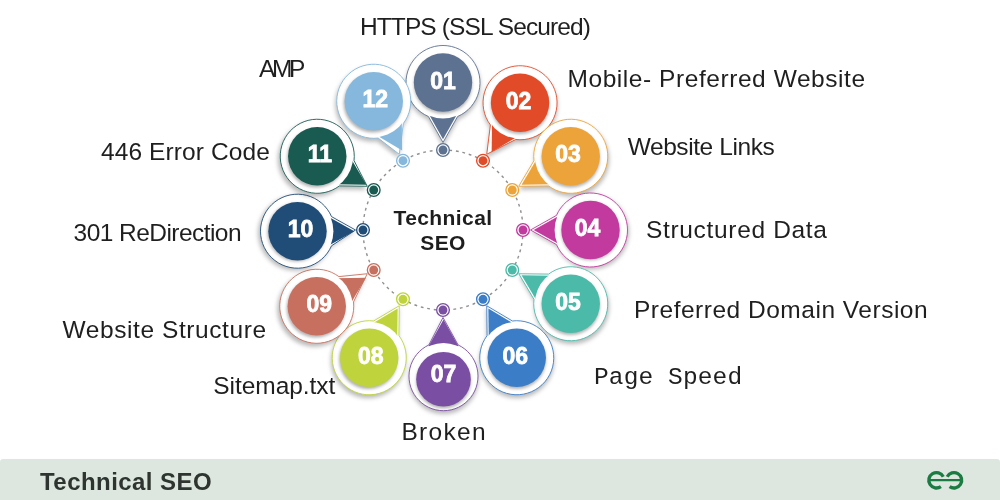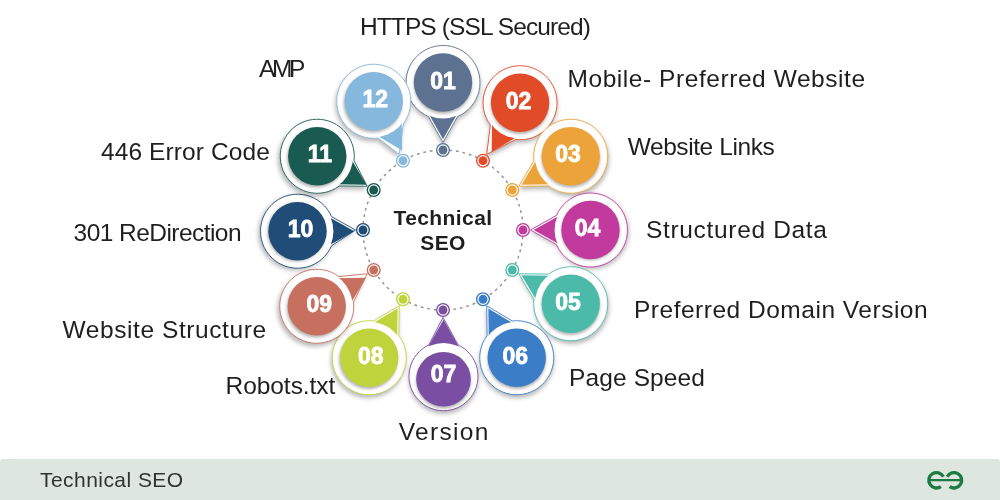--- a/index.html
+++ b/index.html
@@ -1,21 +1,21 @@
 <!DOCTYPE html>
 <html><head>
 <meta charset="utf-8">
 <style>
 html,body { margin:0; padding:0; }
 body { width:1000px; height:500px; position:relative; background:#ffffff;
        font-family:"Liberation Sans", sans-serif; overflow:hidden; }
 .lab { position:absolute; color:#1f1f1f; font-size:24.5px; line-height:1; white-space:nowrap; }
 .bar { position:absolute; left:0; top:459px; width:1000px; height:41px;
         background:#dee7df; border-radius:3px 3px 0 0; }
-.bartext { position:absolute; left:40px; top:467.5px; font-size:21px; letter-spacing:0.45px; font-weight:normal; color:#2e342f; }
+.bartext { position:absolute; left:40px; top:467.5px; font-size:24px; letter-spacing:0.45px; font-weight:bold; color:#2e342f; }
 </style>
 </head>
 <body>
 <svg width="1000" height="460" viewBox="0 0 1000 460" style="position:absolute;left:0;top:0" xmlns="http://www.w3.org/2000/svg">
 <defs>
 </defs>
 <circle cx="443.0" cy="230.0" r="80.0" fill="none" stroke="#8f8f8f" stroke-width="1.4" stroke-dasharray="2.8,3.8"></circle>
 <path d="M 457.60,116.50 A 37.0 37.0 0 1 0 428.40,116.50 L 443.00,142.50 Z" fill="#ffffff" stroke="#5d7190" stroke-width="0.9" style="filter:drop-shadow(0.0px 3.8px 2.2px rgba(0,0,0,0.27))"></path>
     <path d="M 458.00,112.50 L 428.00,112.50 L 443.00,139.30 Z" fill="#5d7190"></path>
     <circle cx="443.00" cy="82.50" r="35.9" fill="#ffffff"></circle>
@@ -105,23 +105,23 @@
 </svg>
 <div class="lab" style="top:15.2px;letter-spacing:-0.88px;left:475px;transform:translateX(-50%);">HTTPS (SSL Secured)</div>
 <div class="lab" style="top:57px;letter-spacing:-3.35px;right:698.0px;">AMP</div>
 <div class="lab" style="top:66.7px;letter-spacing:0.56px;left:567.5px;">Mobile- Preferred Website</div>
 <div class="lab" style="top:140.2px;letter-spacing:0.11px;right:730.0px;">446 Error Code</div>
 <div class="lab" style="top:134.7px;letter-spacing:-0.42px;left:627.7px;">Website Links</div>
 <div class="lab" style="top:221.1px;letter-spacing:-0.55px;right:759.0px;margin-left:37px;">301 ReDirection</div>
 <div class="lab" style="top:217.7px;letter-spacing:0.67px;left:646.0px;">Structured Data</div>
 <div class="lab" style="top:318px;letter-spacing:0.58px;right:733.4px;">Website Structure</div>
 <div class="lab" style="top:297.7px;letter-spacing:0.51px;left:622.0px;margin-left:12px;">Preferred Domain Version</div>
-<div class="lab" style="top:374.2px;letter-spacing:-0.05px;right:664.7px;">Robots.txt</div>
-<div class="lab" style="top:365.7px;letter-spacing:0.12px;left:569px;">Page Speed</div>
-<div class="lab" style="top:419.7px;letter-spacing:1.30px;left:444.2px;transform:translateX(-50%);">Version</div>
+<div class="lab" style="top:374.2px;letter-spacing:-0.05px;right:664.7px;">Sitemap.txt</div>
+<div class="lab" style="top:365.7px;letter-spacing:0.12px;left:594px;font-family:Liberation Mono, monospace;">Page Speed</div>
+<div class="lab" style="top:419.7px;letter-spacing:1.30px;left:444.2px;transform:translateX(-50%);">Broken</div>
 <div class="bar"></div>
 <div class="bartext">Technical SEO</div>
 <svg width="41" height="25" viewBox="0 0 41 25" style="position:absolute;left:925px;top:468px" xmlns="http://www.w3.org/2000/svg">
   <g stroke="#1c7a43" fill="none">
     <path d="M 18.30 8.69 A 7.7 7.7 0 1 0 15.92 18.61" stroke-width="3.3"></path>
     <path d="M 22.20 8.69 A 7.7 7.7 0 1 1 24.58 18.61" stroke-width="3.3"></path>
     <path d="M 4.2 12.1 L 36.5 12.1" stroke-width="2.4"></path>
   </g>
 </svg>
 

